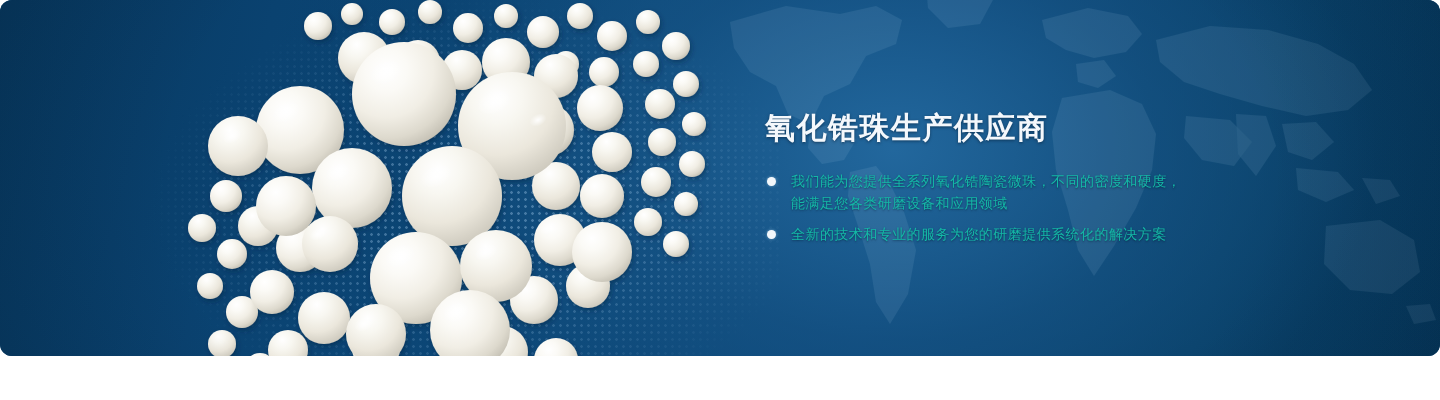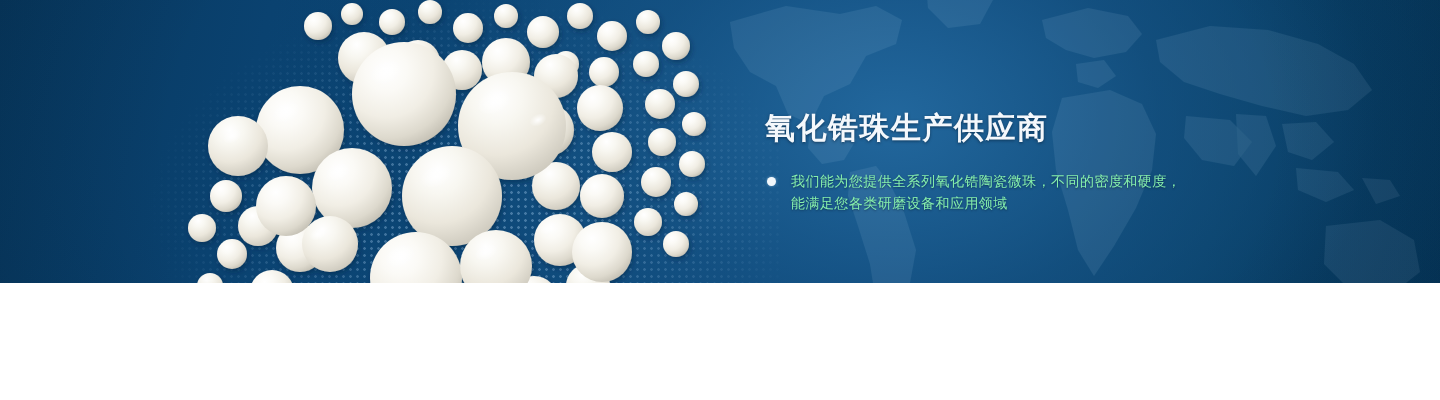--- a/index.html
+++ b/index.html
@@ -3,24 +3,25 @@
 <meta charset="utf-8">
 <style>
   html, body {
     margin: 0;
     padding: 0;
     background: #ffffff;
   }
   #banner {
     position: relative;
     width: 1440px;
-    height: 283px;
+    height: 356px;
     overflow: hidden;
     font-family: "Liberation Sans", "DejaVu Sans", sans-serif;
     background: #0a4270;
+    border-radius: 12px;
   }
 
   
   .bg-base {
     position: absolute;
     inset: 0;
     background:
       radial-gradient(ellipse 780px 560px at 62% 42%,
           rgba(36,106,160,0.92) 0%,
           rgba(24,85,134,0.62) 34%,
@@ -107,21 +108,21 @@
     padding: 0;
     list-style: none;
     width: 470px;
   }
   .point {
     position: relative;
     padding-left: 26px;
     margin-bottom: 9px;
     font-size: 14px;
     line-height: 22px;
-    color: #86efac;
+    color: #14b8a6;
     letter-spacing: 0.45px;
     text-shadow: 0 1px 2px rgba(0,18,36,0.5);
   }
   .point:last-child { margin-bottom: 0; }
   .point .dot {
     position: absolute;
     left: 2px;
     top: 7px;
     width: 9px;
     height: 9px;
@@ -301,18 +302,22 @@
     <h1 class="headline">氧化锆珠生产供应商</h1>
 
     <ul class="points">
 
       <li class="point">
         <span class="dot"></span>
         <span class="line">我们能为您提供全系列氧化锆陶瓷微珠，不同的密度和硬度，</span>
         <span class="line">能满足您各类研磨设备和应用领域</span>
       </li>
 
+      <li class="point">
+        <span class="dot"></span>
+        <span class="line">全新的技术和专业的服务为您的研磨提供系统化的解决方案</span>
+      </li>
 
 
     </ul>
   </div>
 
 </div>
 
 </body></html>

